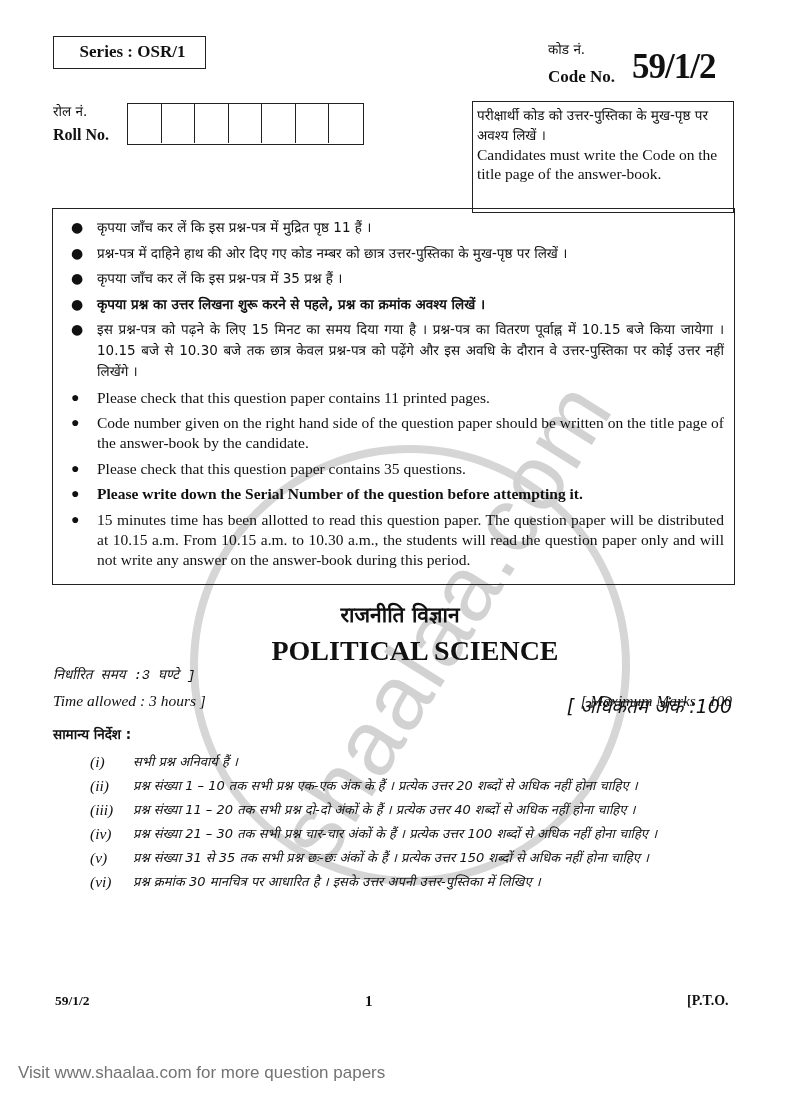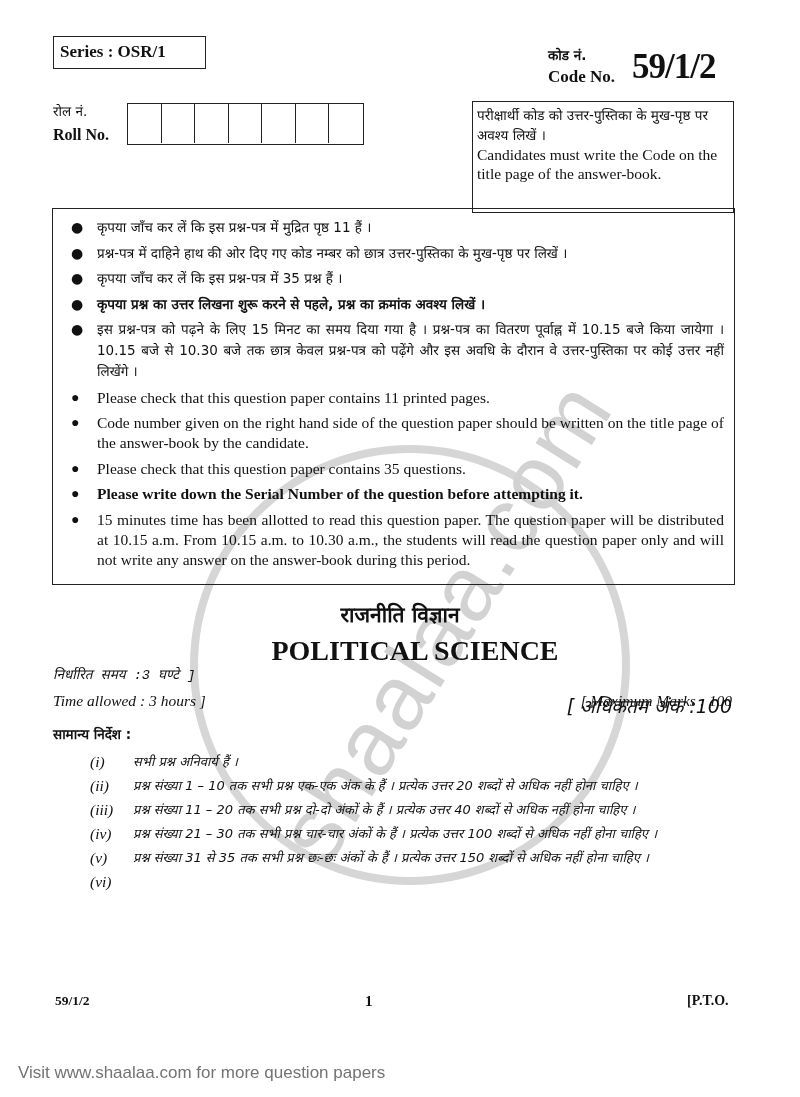--- a/index.html
+++ b/index.html
@@ -16,29 +16,29 @@
     .watermark-text {
       position: absolute; left: 190px; top: 600px; width: 470px;
       font-family: "Liberation Sans", "DejaVu Sans", sans-serif;
       font-size: 92px; color: #d2d2d2; transform: rotate(-58deg);
       transform-origin: center; letter-spacing: 2px; text-align: center;
     }
 
     
     .series-box {
       left: 53px; top: 36px; width: 153px; height: 33px; border: 1.5px solid #222;
-      font-weight: bold; font-size: 17px; padding: 5px 0 0 6px;
+      font-weight: bold; font-size: 17px; padding: 5px 0 0 6px; text-align: center;
     }
     .roll-hi { left: 53px; top: 102px; font-size: 14px; font-weight: normal; }
     .roll-en { left: 53px; top: 126px; font-size: 16px; font-weight: bold; }
     .roll-grid { left: 127px; top: 103px; display: flex; border: 1.5px solid #222; height: 42px; }
     .roll-cell { width: 33.5px; height: 39px; border-right: 1.5px solid #222; }
     .roll-cell:last-child { border-right: none; }
 
-    .code-hi { left: 548px; top: 46px; font-size: 14px; font-weight: bold; }
+    .code-hi { left: 548px; top: 40px; font-size: 14px; font-weight: normal; }
     .code-en { left: 548px; top: 67px; font-size: 17px; font-weight: bold; }
     .code-num { left: 632px; top: 47px; font-size: 35px; font-weight: bold; letter-spacing: -1px; }
 
     .code-box {
       left: 472px; top: 101px; width: 262px; height: 112px; border: 1.5px solid #222;
       padding: 3px 4px; font-size: 15.5px; line-height: 19px;
     }
 
     
     .instr-box {
@@ -169,20 +169,21 @@
   <div class="gen-item">
     <span class="num">(iv)</span>
     <span>प्रश्न संख्या 21 – 30 तक सभी प्रश्न चार-चार अंकों के हैं । प्रत्येक उत्तर 100 शब्दों से अधिक नहीं होना चाहिए ।</span>
   </div>
   <div class="gen-item">
     <span class="num">(v)</span>
     <span>प्रश्न संख्या 31 से 35 तक सभी प्रश्न छः-छः अंकों के हैं । प्रत्येक उत्तर 150 शब्दों से अधिक नहीं होना चाहिए ।</span>
   </div>
   <div class="gen-item">
     <span class="num">(vi)</span>
+    <span>प्रश्न क्रमांक 30 मानचित्र पर आधारित है । इसके उत्तर अपनी उत्तर-पुस्तिका में लिखिए ।</span>
   </div>
 </div>
 
 <div class="abs foot-code">59/1/2</div>
 <div class="abs foot-page">1</div>
 <div class="abs foot-pto">[P.T.O.</div>
 
 <div class="abs visit">Visit www.shaalaa.com for more question papers</div>
 
 </body></html>

